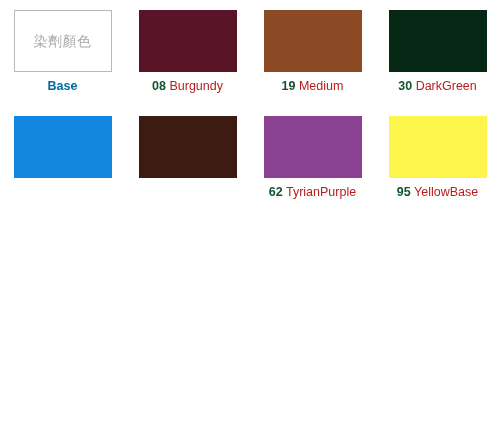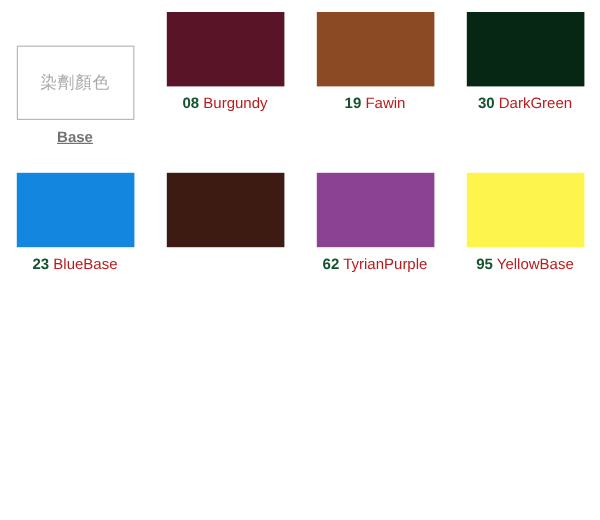--- a/index.html
+++ b/index.html
@@ -39,21 +39,20 @@
   }
 
   .swatch-chip.base-chip {
     background: #ffffff;
     border: 1px solid #b8b8b8;
     box-sizing: border-box;
     display: flex;
     flex-direction: column;
     align-items: center;
     justify-content: center;
-    margin-top: 28px;
   }
 
   .base-text-line {
     font-family: "DejaVu Sans", "Liberation Sans", sans-serif;
     font-size: 14px;
     line-height: 17px;
     color: #a8a8a8;
     letter-spacing: 0.5px;
     white-space: nowrap;
   }
@@ -71,22 +70,21 @@
     font-weight: bold;
     color: #14532d;
   }
 
   .swatch-name {
     color: #b91c1c;
   }
 
   .swatch-label.base-label {
     font-weight: bold;
-    color: #737373;
-    text-decoration: underline;
+    color: #0369a1;
   }
 </style>
 </head>
 <body style="background: rgb(255, 255, 255);">
 
 <div class="swatch-grid">
 
   <div class="swatch-cell">
     <div class="swatch-chip base-chip" style="background: rgb(255, 255, 255); border-color: rgb(184, 184, 184);">
       <span class="base-text-line" style="color: rgb(168, 168, 168);">染劑顏色</span>
@@ -100,38 +98,34 @@
       <span class="swatch-code">08</span>
       <span class="swatch-name">Burgundy</span>
     </div>
   </div>
 
 
   <div class="swatch-cell">
     <div class="swatch-chip" style="background: rgb(140, 74, 36);"></div>
     <div class="swatch-label">
       <span class="swatch-code">19</span>
-      <span class="swatch-name">Fawin</span>
+      <span class="swatch-name">Medium</span>
     </div>
   </div>
 
   <div class="swatch-cell">
     <div class="swatch-chip" style="background: rgb(6, 39, 19);"></div>
     <div class="swatch-label">
       <span class="swatch-code">30</span>
       <span class="swatch-name">DarkGreen</span>
     </div>
   </div>
 
   <div class="swatch-cell">
     <div class="swatch-chip" style="background: rgb(19, 134, 224);"></div>
-    <div class="swatch-label">
-      <span class="swatch-code">23</span>
-      <span class="swatch-name">BlueBase</span>
-    </div>
   </div>
 
   <div class="swatch-cell">
     <div class="swatch-chip" style="background: rgb(61, 26, 18);"></div>
   </div>
 
   <div class="swatch-cell">
     <div class="swatch-chip" style="background: rgb(140, 66, 147);"></div>
     <div class="swatch-label">
       <span class="swatch-code">62</span>

